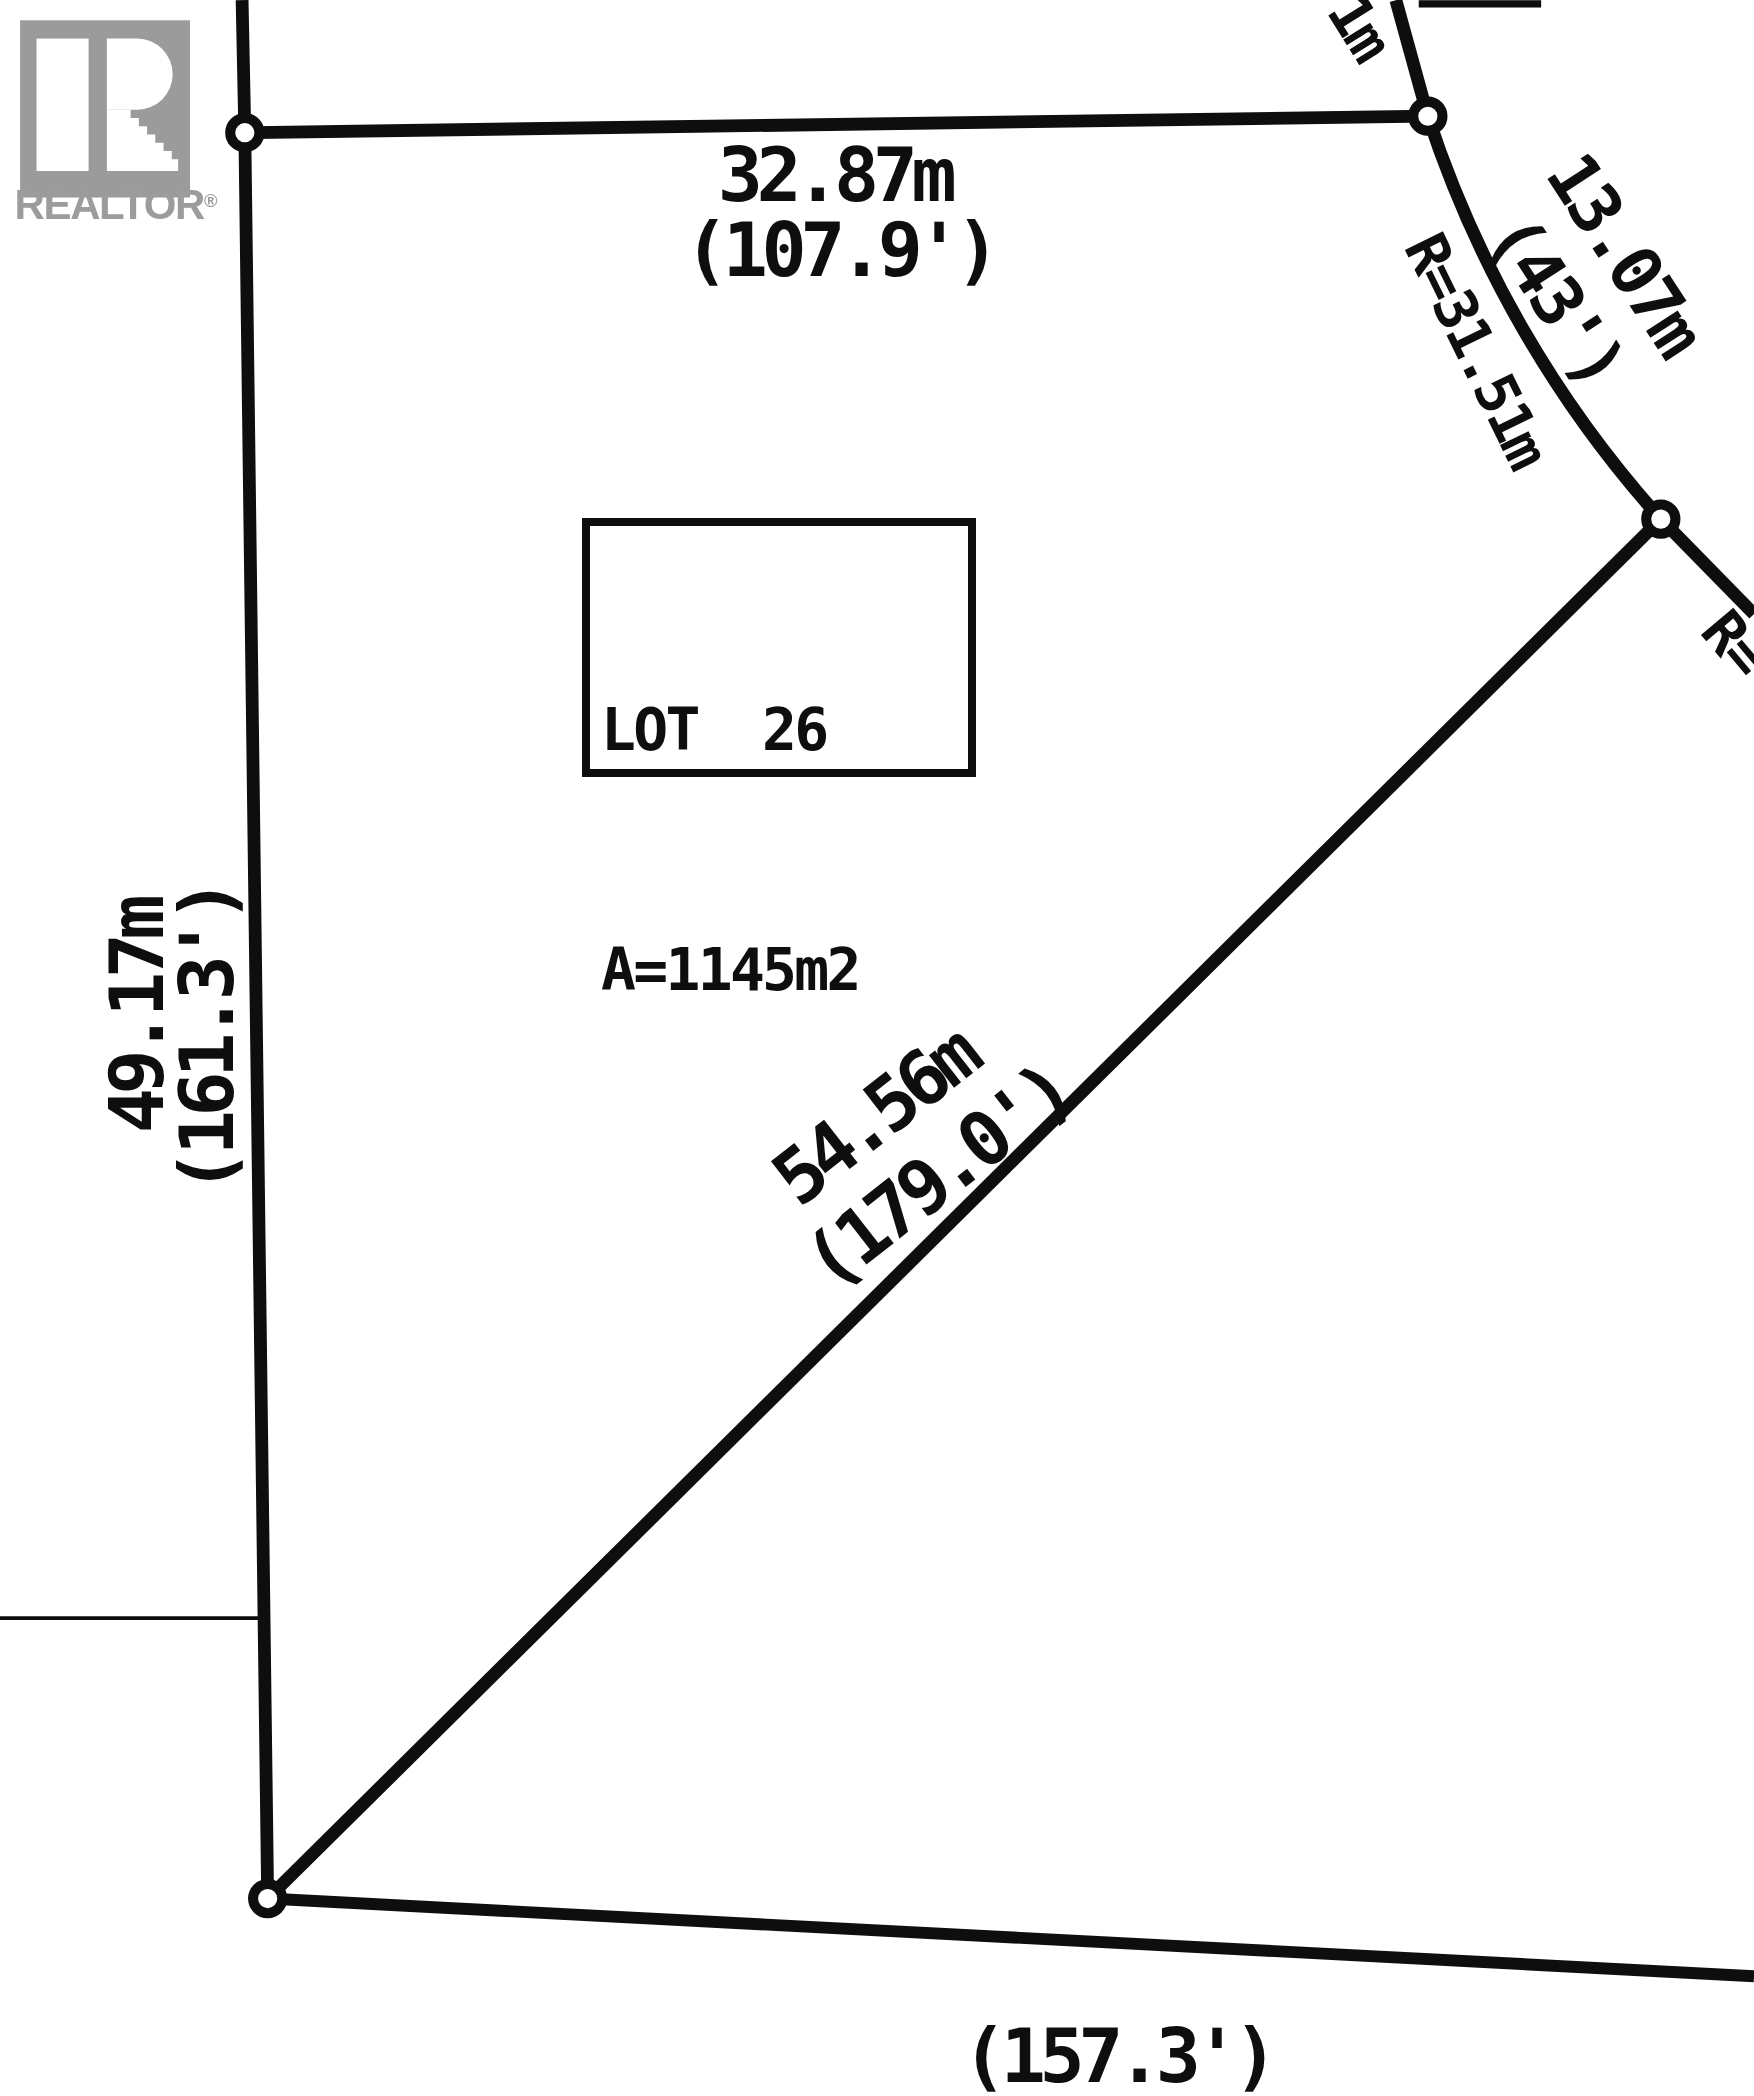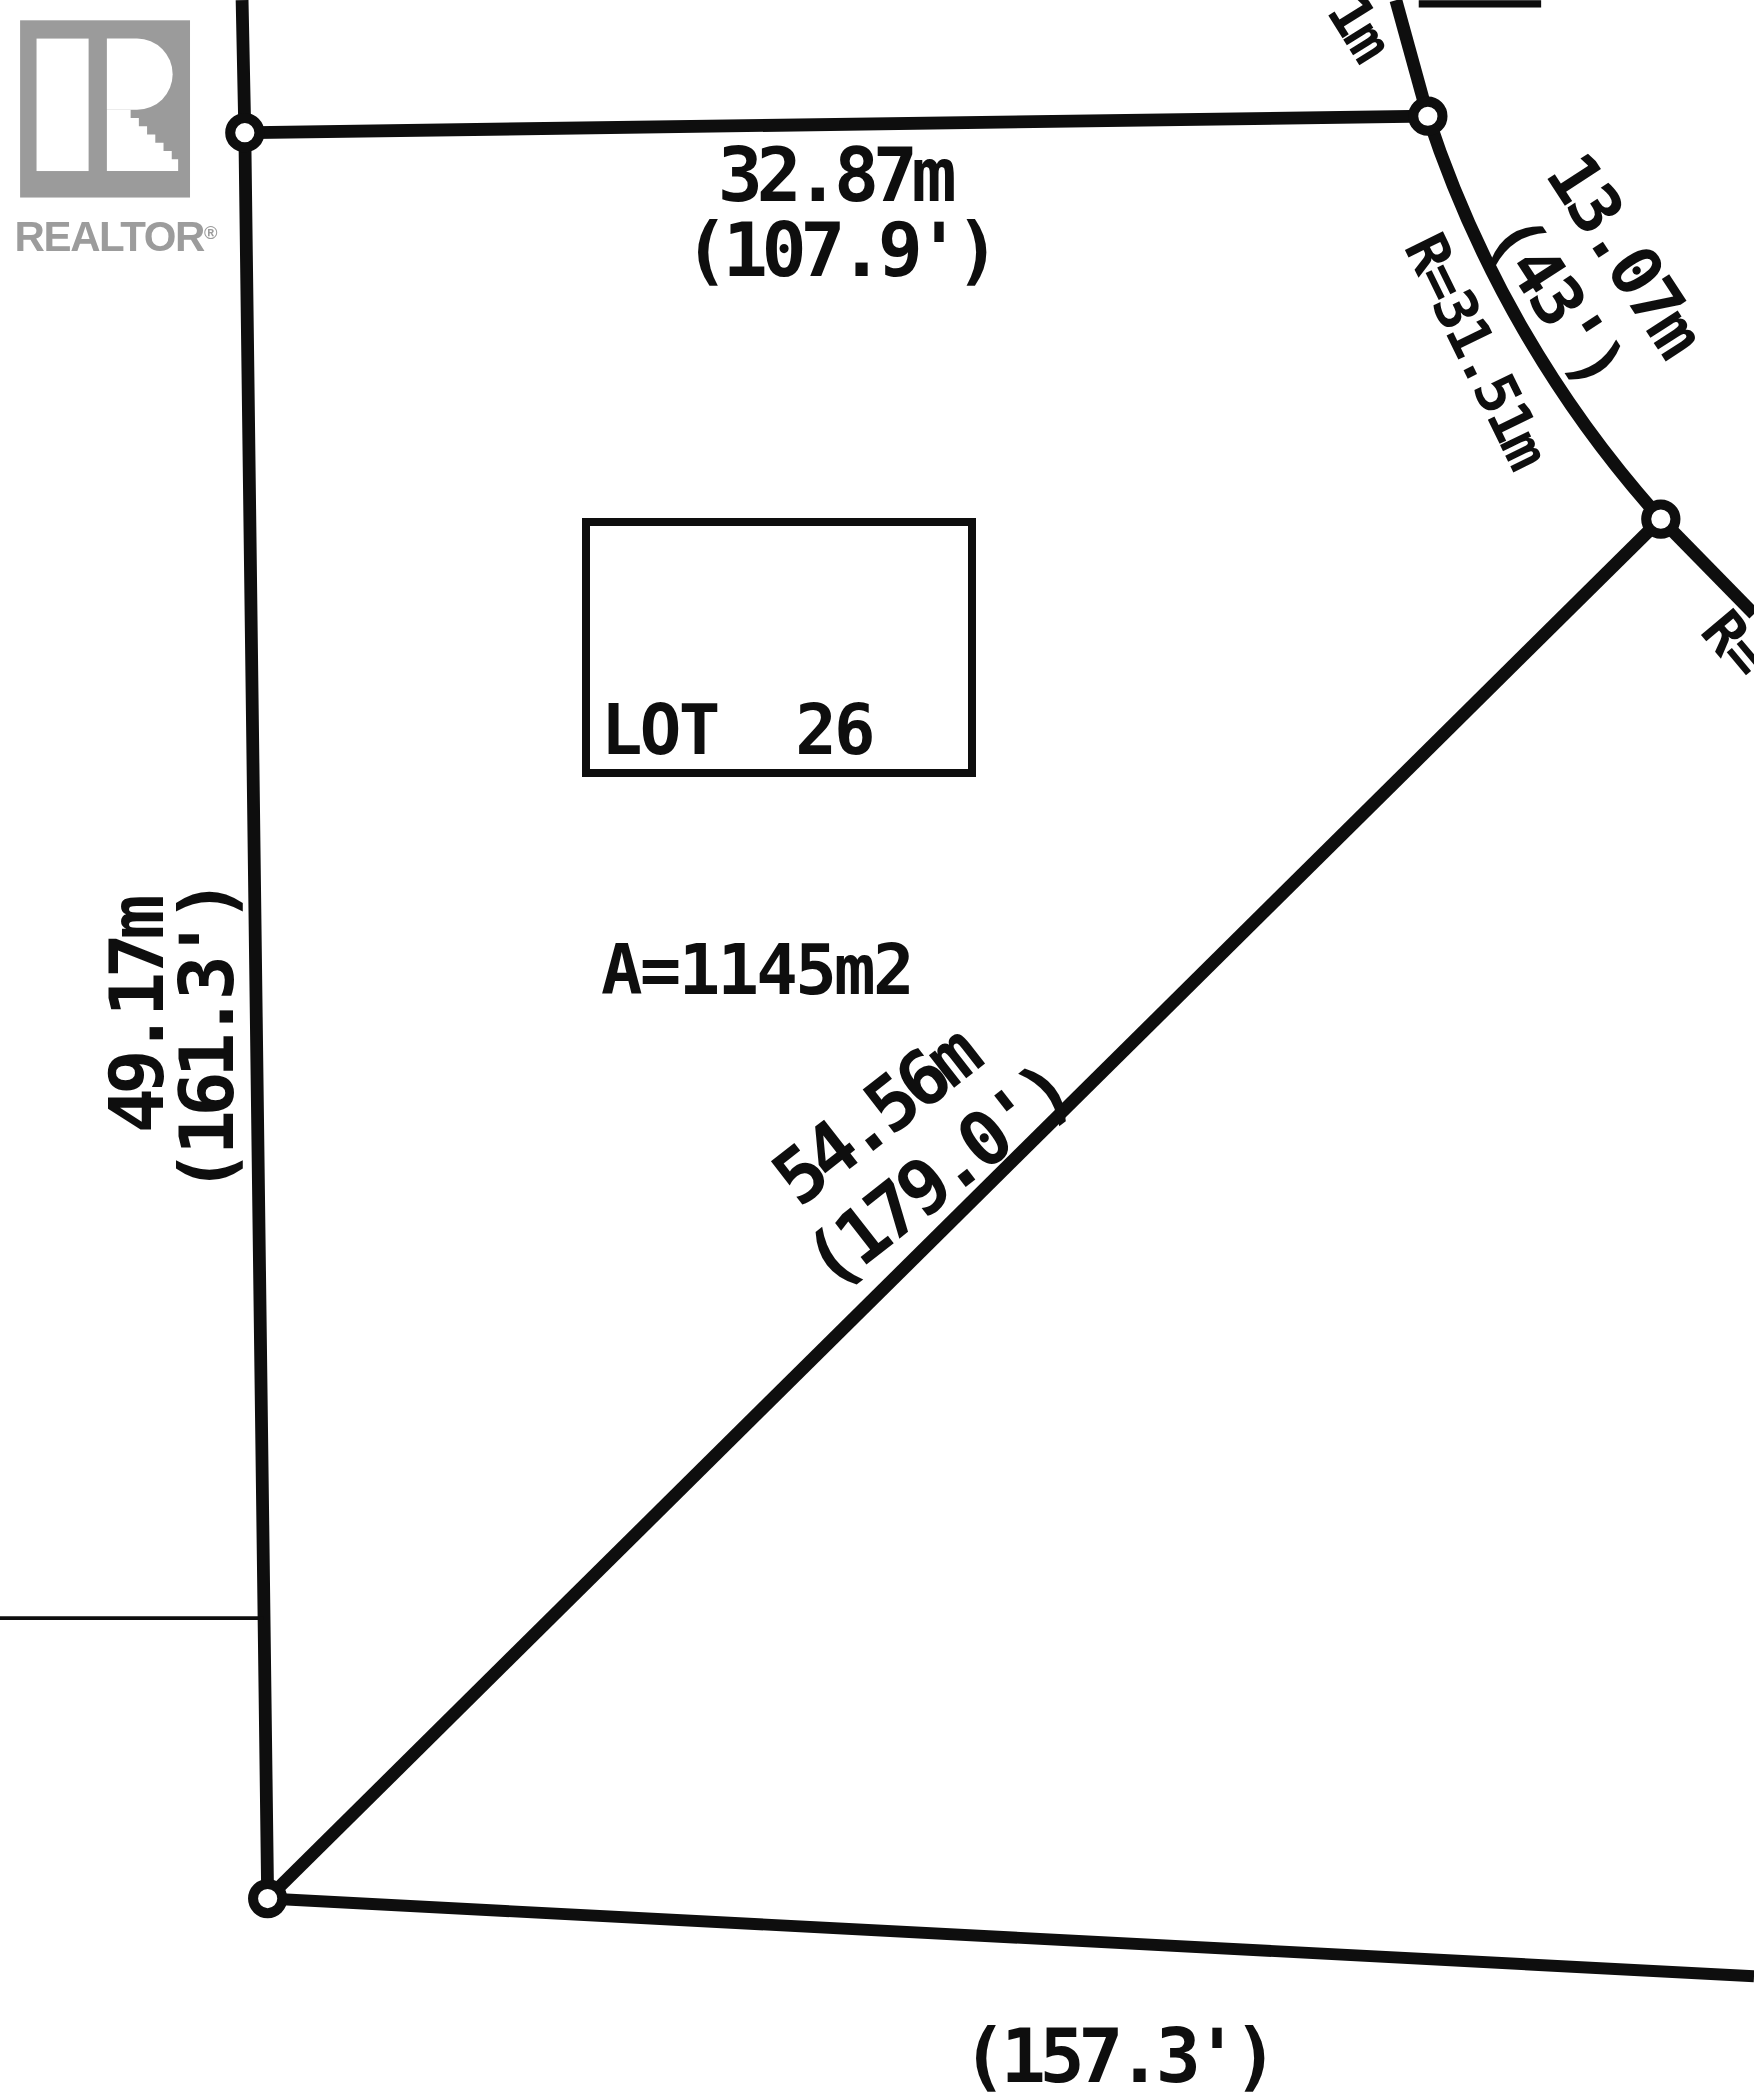--- a/index.html
+++ b/index.html
@@ -37,27 +37,27 @@
   #dim-radius-right{left:1734px;top:643px;  transform:translate(-50%,-50%) rotate(50deg);}
   #dim-fragment   {left:1359px; top:27.4px;   transform:translate(-50%,-50%) rotate(58deg);font-size:58px;}
   
   .lot-box{
     position:absolute;left:582px;top:518px;
     width:367px;height:239px;
     border:8.2px solid #0e0e0e;
     padding:3.7px 0 0 11px;
     color:#0e0e0e;
     font-weight:bold;
-    font-size:69px;letter-spacing:-2.7px;line-height:80px;
+    font-size:58px;letter-spacing:-2.7px;line-height:80px;
     white-space:pre;
   }
   .lot-box div{height:80px;}
   
   .realtor-word{
-    position:absolute;left:14.6px;top:216px;width:210px;
+    position:absolute;left:14.6px;top:184px;width:210px;
     color:#9c9c9c;
     font-family:"Liberation Sans", sans-serif;
     font-weight:700;font-size:42px;letter-spacing:-1.4px;
     line-height:1;white-space:nowrap;
   }
   .realtor-word sup{font-size:18.3px;vertical-align:12px;letter-spacing:0;}
 </style>
 </head>
 <body>
 

